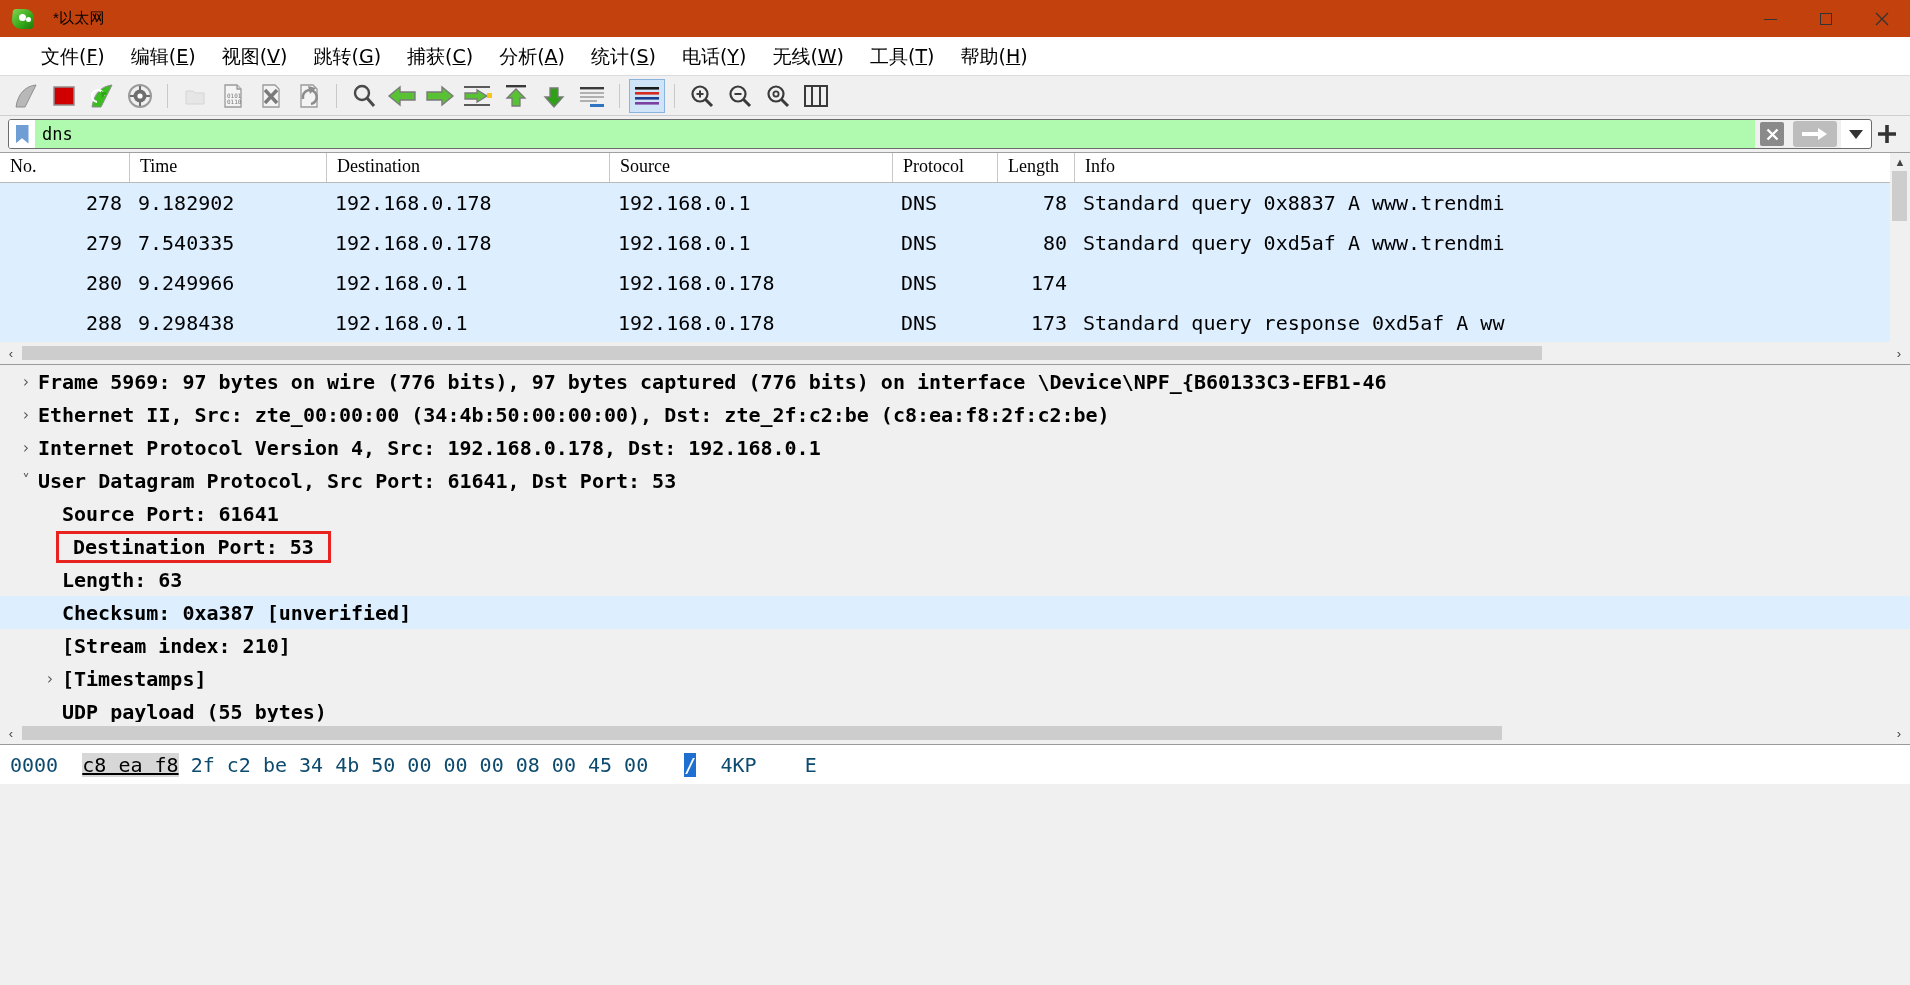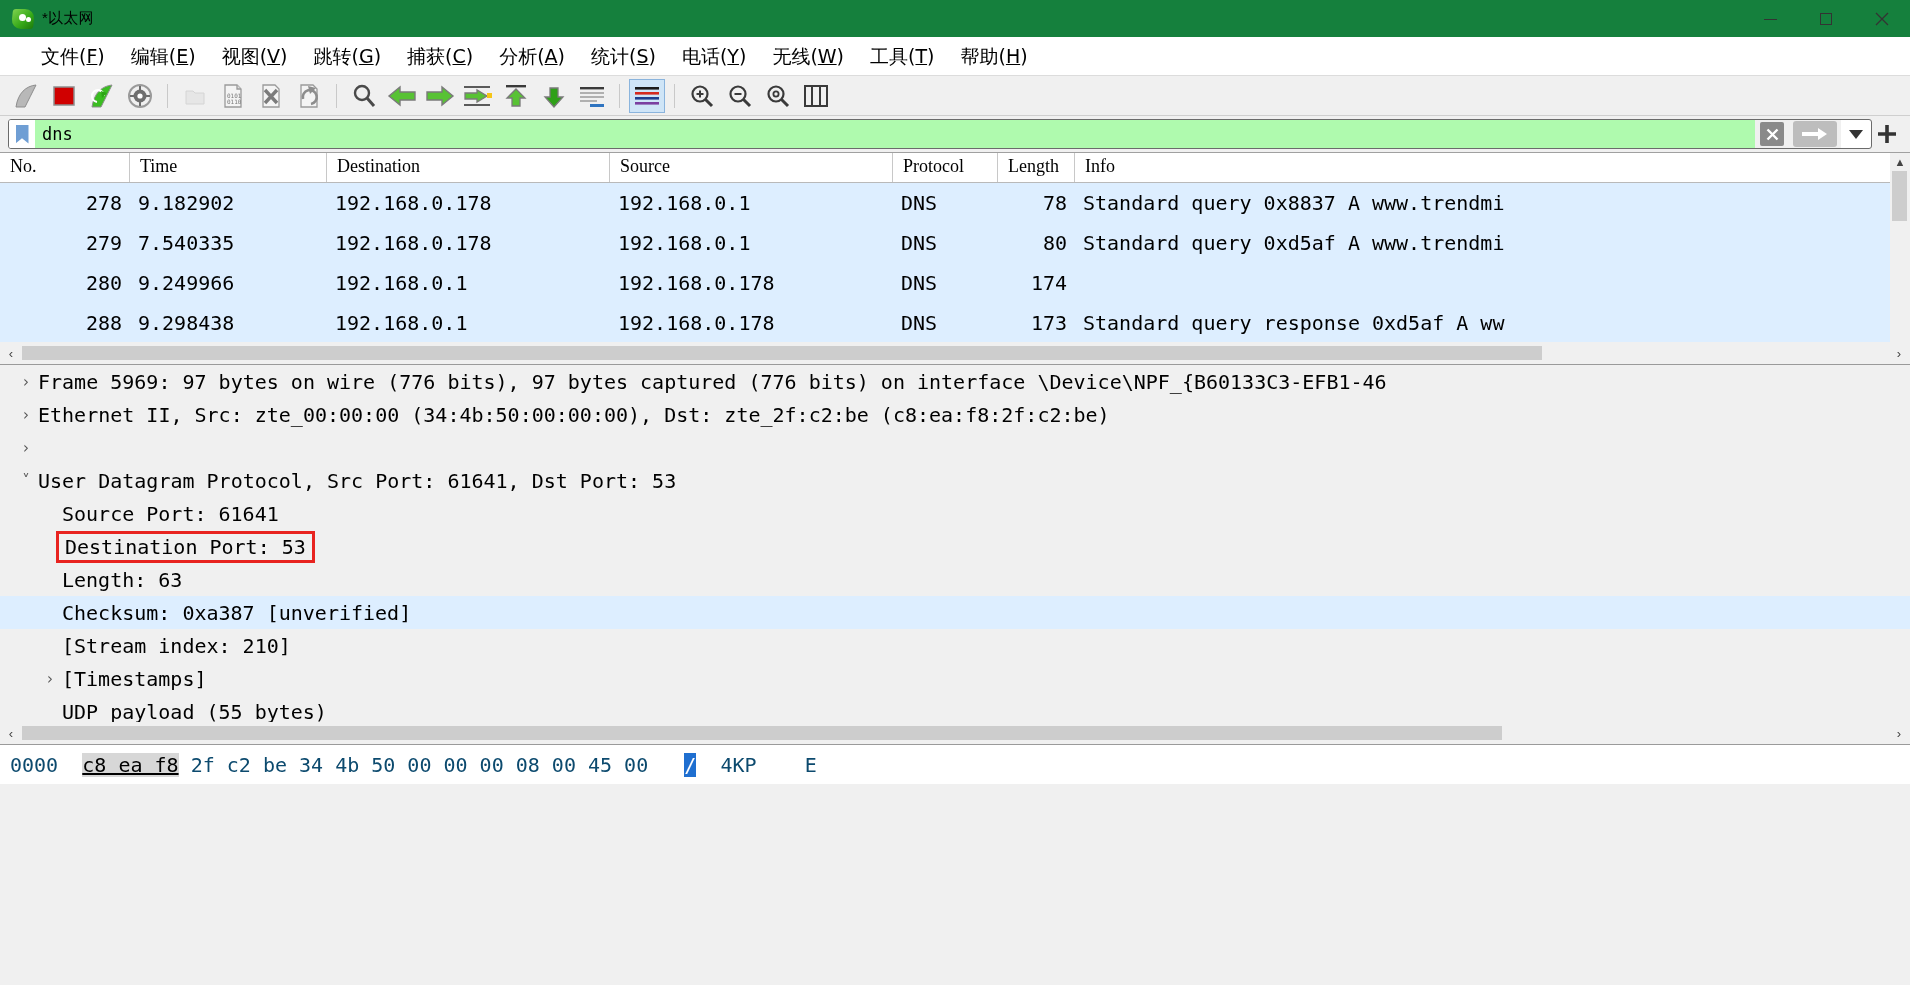--- a/index.html
+++ b/index.html
@@ -6,22 +6,23 @@
   html, body {
     width: 1910px; height: 985px;
     background: #f0f0f0;
     font-family: "Liberation Sans", sans-serif;
     overflow: hidden;
   }
 
   
   .titlebar {
     height: 38px; display: flex; align-items: center;
-    background: #15803d; border-bottom: 1px solid #ffffff;
+    background: #c2410c; border-bottom: 1px solid #ffffff;
     position: relative;
+    gap: 11px;
   }
   .title-icon {
     width: 22px; height: 22px; margin-left: 12px; margin-right: 8px;
     position: relative; flex: none;
   }
   .shark-body {
     position:absolute; inset:1px 0 1px 0;
     background: linear-gradient(135deg,#7fd34f 0%, #35a818 60%, #1e7a0c 100%);
     border-radius: 3px 10px 3px 10px;
     transform: skewX(-6deg);
@@ -147,24 +148,24 @@
   .drow {
     display:flex; align-items:center; height:33px; padding-left:14px; white-space:nowrap;
   }
   .drow.sel { background:#ddeeff; }
   .twisty {
     width:24px; flex:none; font-size:15px; color:#555; text-align:center;
     font-family:"DejaVu Sans", sans-serif;
   }
   .dtext {
     font-family:"DejaVu Sans Mono","Liberation Mono",monospace;
-    font-size:20px; color:#000;
+    font-size:20px; color:#000;font-weight:bold;
   }
   .dtext.boxed {
-    border:3px solid #e8231f; padding: 1px 6px; margin-left:-6px;
+    border:3px solid #e8231f; padding: 1px 14px; margin-left:-6px;
   }
   .d-ind1 { padding-left: 38px; }
 
   .detail-hscroll {
     position:absolute; left:0; right:0; bottom:0; height:22px;
     background:#f0f0f0; display:flex; align-items:center;
   }
 
   
   .bytes-pane {
@@ -494,20 +495,21 @@
       <div class="drow">
         <div class="twisty">›</div>
         <div class="dtext">Frame 5969: 97 bytes on wire (776 bits), 97 bytes captured (776 bits) on interface \Device\NPF_{B60133C3-EFB1-46</div>
       </div>
       <div class="drow">
         <div class="twisty">›</div>
         <div class="dtext">Ethernet II, Src: zte_00:00:00 (34:4b:50:00:00:00), Dst: zte_2f:c2:be (c8:ea:f8:2f:c2:be)</div>
       </div>
       <div class="drow">
         <div class="twisty">›</div>
+        <div class="dtext">Internet Protocol Version 4, Src: 192.168.0.178, Dst: 192.168.0.1</div>
       </div>
       <div class="drow">
         <div class="twisty">˅</div>
         <div class="dtext">User Datagram Protocol, Src Port: 61641, Dst Port: 53</div>
       </div>
       <div class="drow d-ind1">
         <div class="twisty"></div>
         <div class="dtext">Source Port: 61641</div>
       </div>
       <div class="drow d-ind1">

